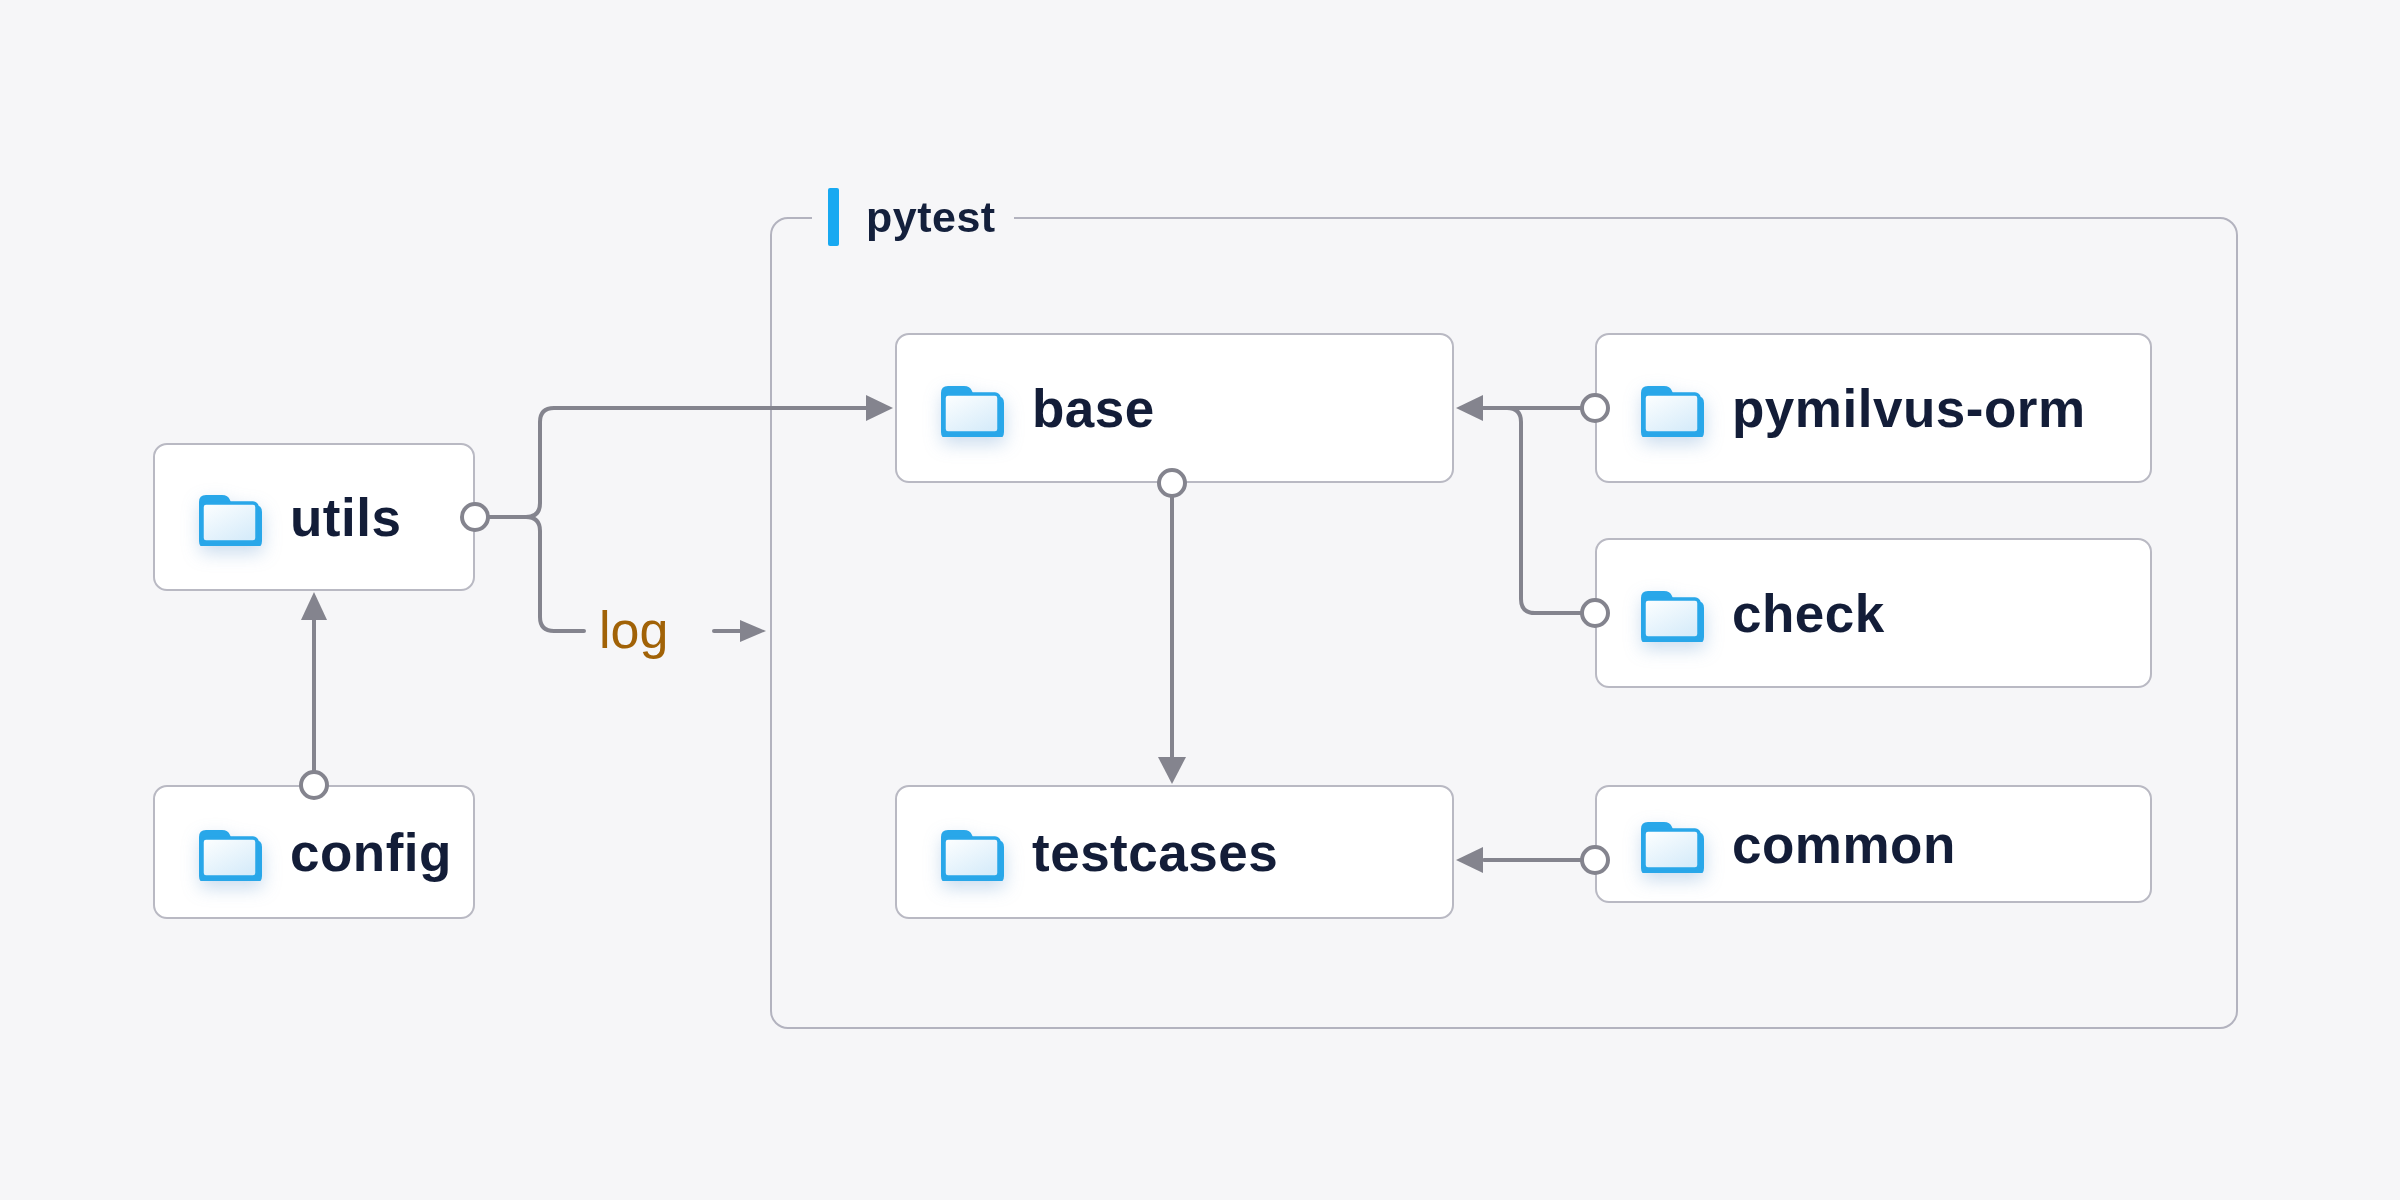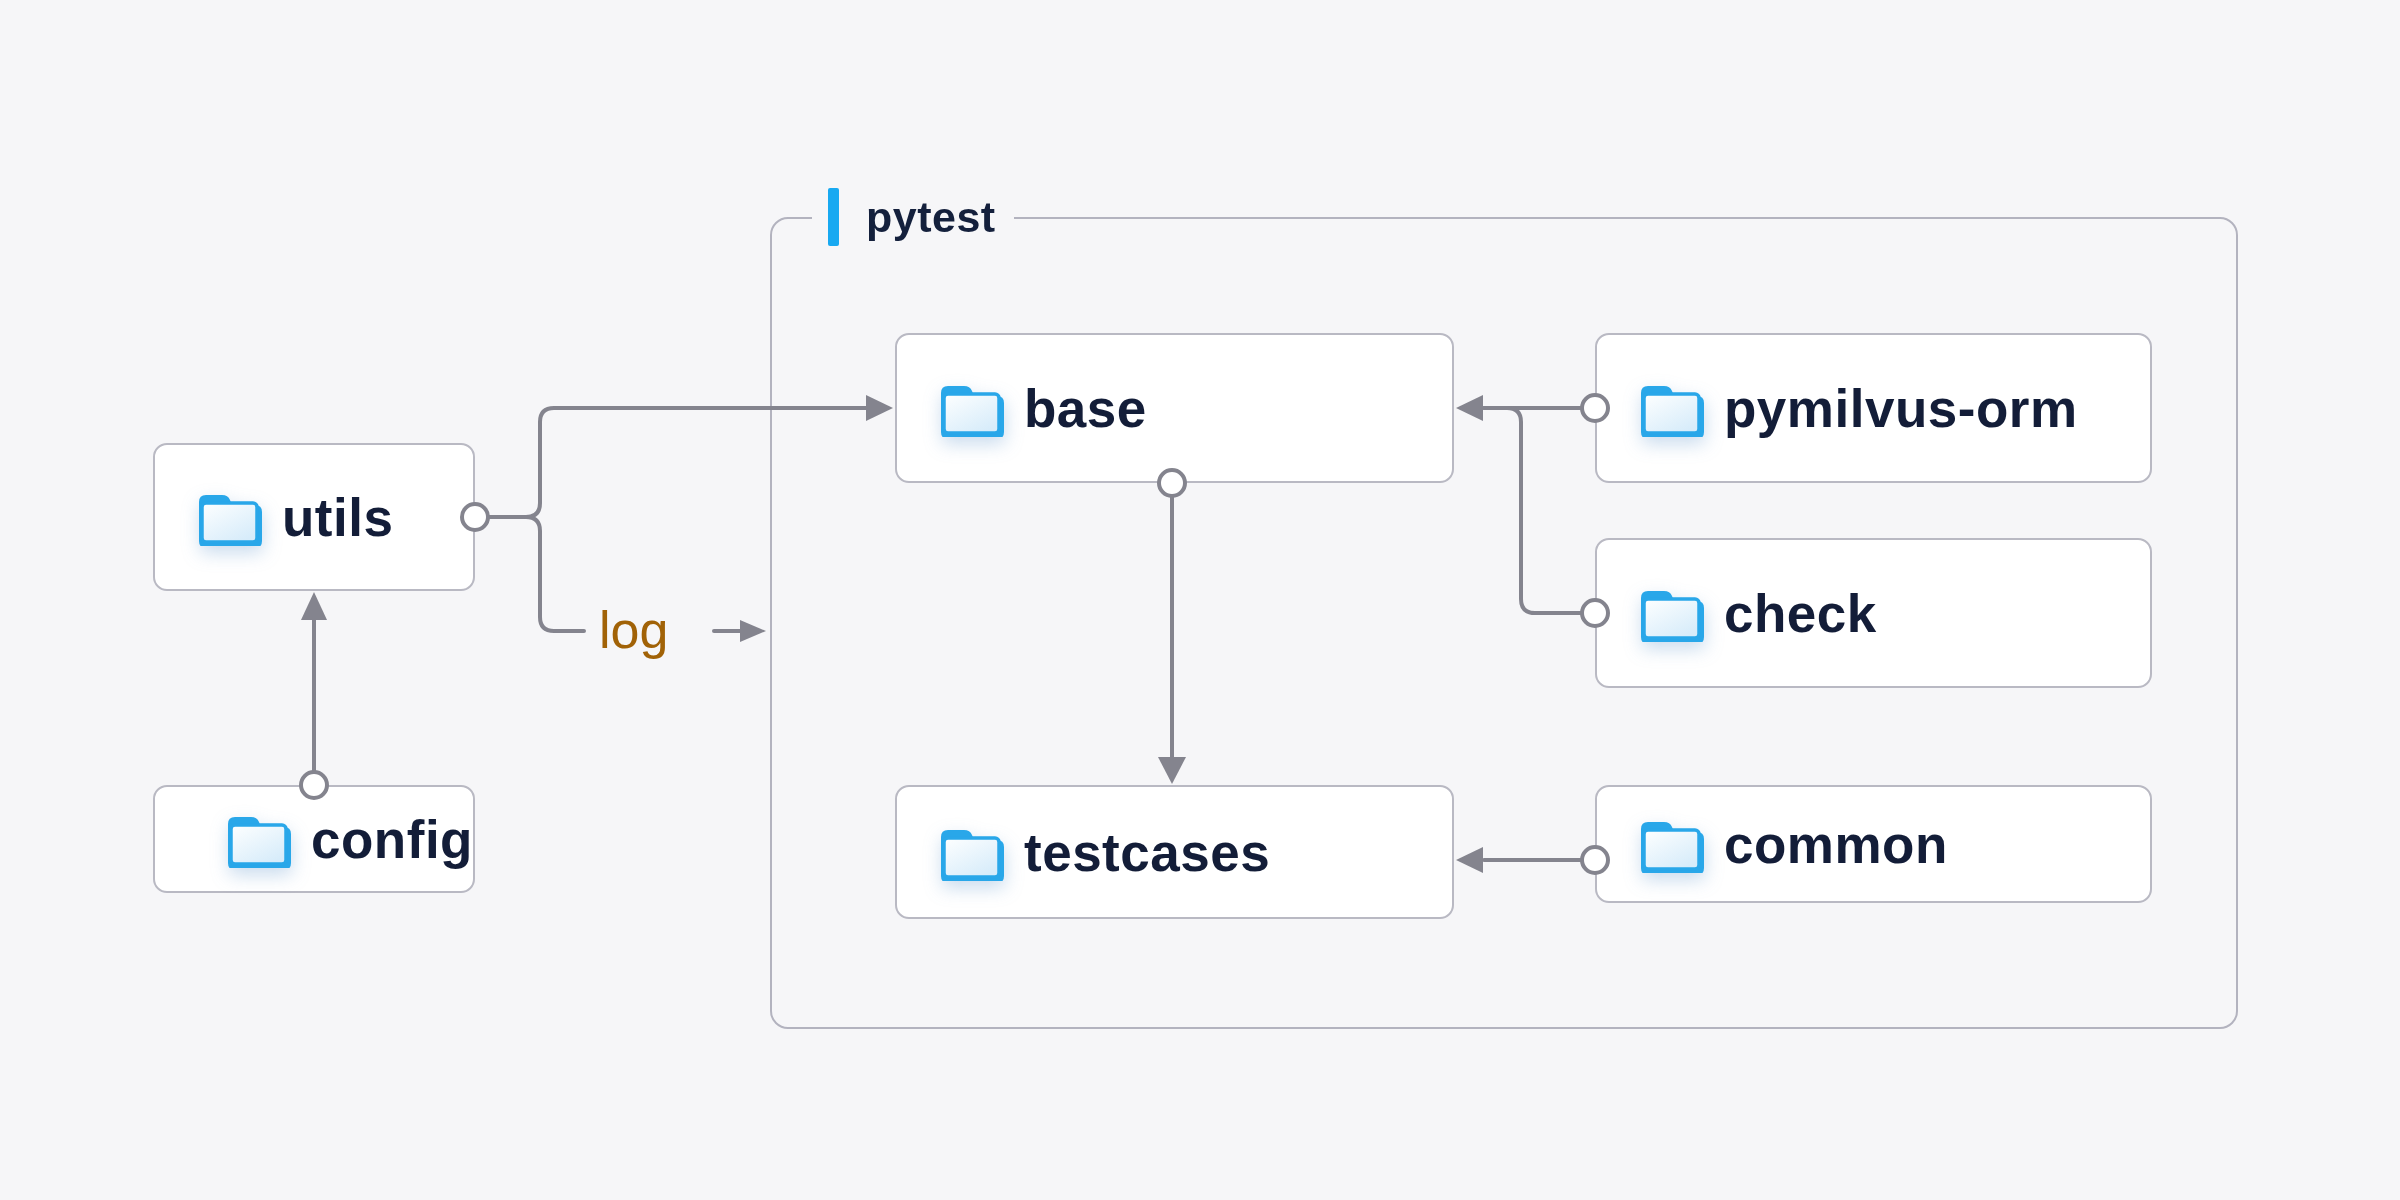--- a/index.html
+++ b/index.html
@@ -41,30 +41,30 @@
   }
 
   
   .node {
     position: absolute;
     background: #ffffff;
     border: 2.5px solid #b9b9c3;
     border-radius: 14px;
     box-sizing: border-box;
     display: flex; align-items: center;
-    padding-left: 40px; gap: 19px;
+    padding-left: 40px; gap: 27px;
     z-index: 2;
   }
   .node .node-label {
     font-size: 53px; font-weight: 700;
     color: #131d38; letter-spacing: 0.5px;
     white-space: nowrap;
   }
   .node-utils     { left: 153px;  top: 443px; width: 322px; height: 148px; }
-  .node-config    { left: 153px;  top: 785px; width: 322px; height: 108px; justify-content: flex-end; }
+  .node-config    { left: 153px;  top: 785px; width: 322px; height: 134px; }
   .node-base      { left: 895px;  top: 333px; width: 559px; height: 150px; }
   .node-testcases { left: 895px;  top: 785px; width: 559px; height: 134px; }
   .node-pymilvus  { left: 1595px; top: 333px; width: 557px; height: 150px; }
   .node-check     { left: 1595px; top: 538px; width: 557px; height: 150px; }
   .node-common    { left: 1595px; top: 785px; width: 557px; height: 118px; }
 
   .folder-icon-svg {
     flex: 0 0 auto;
     filter: drop-shadow(1px 7px 9px rgba(80, 140, 200, 0.30));
   }

